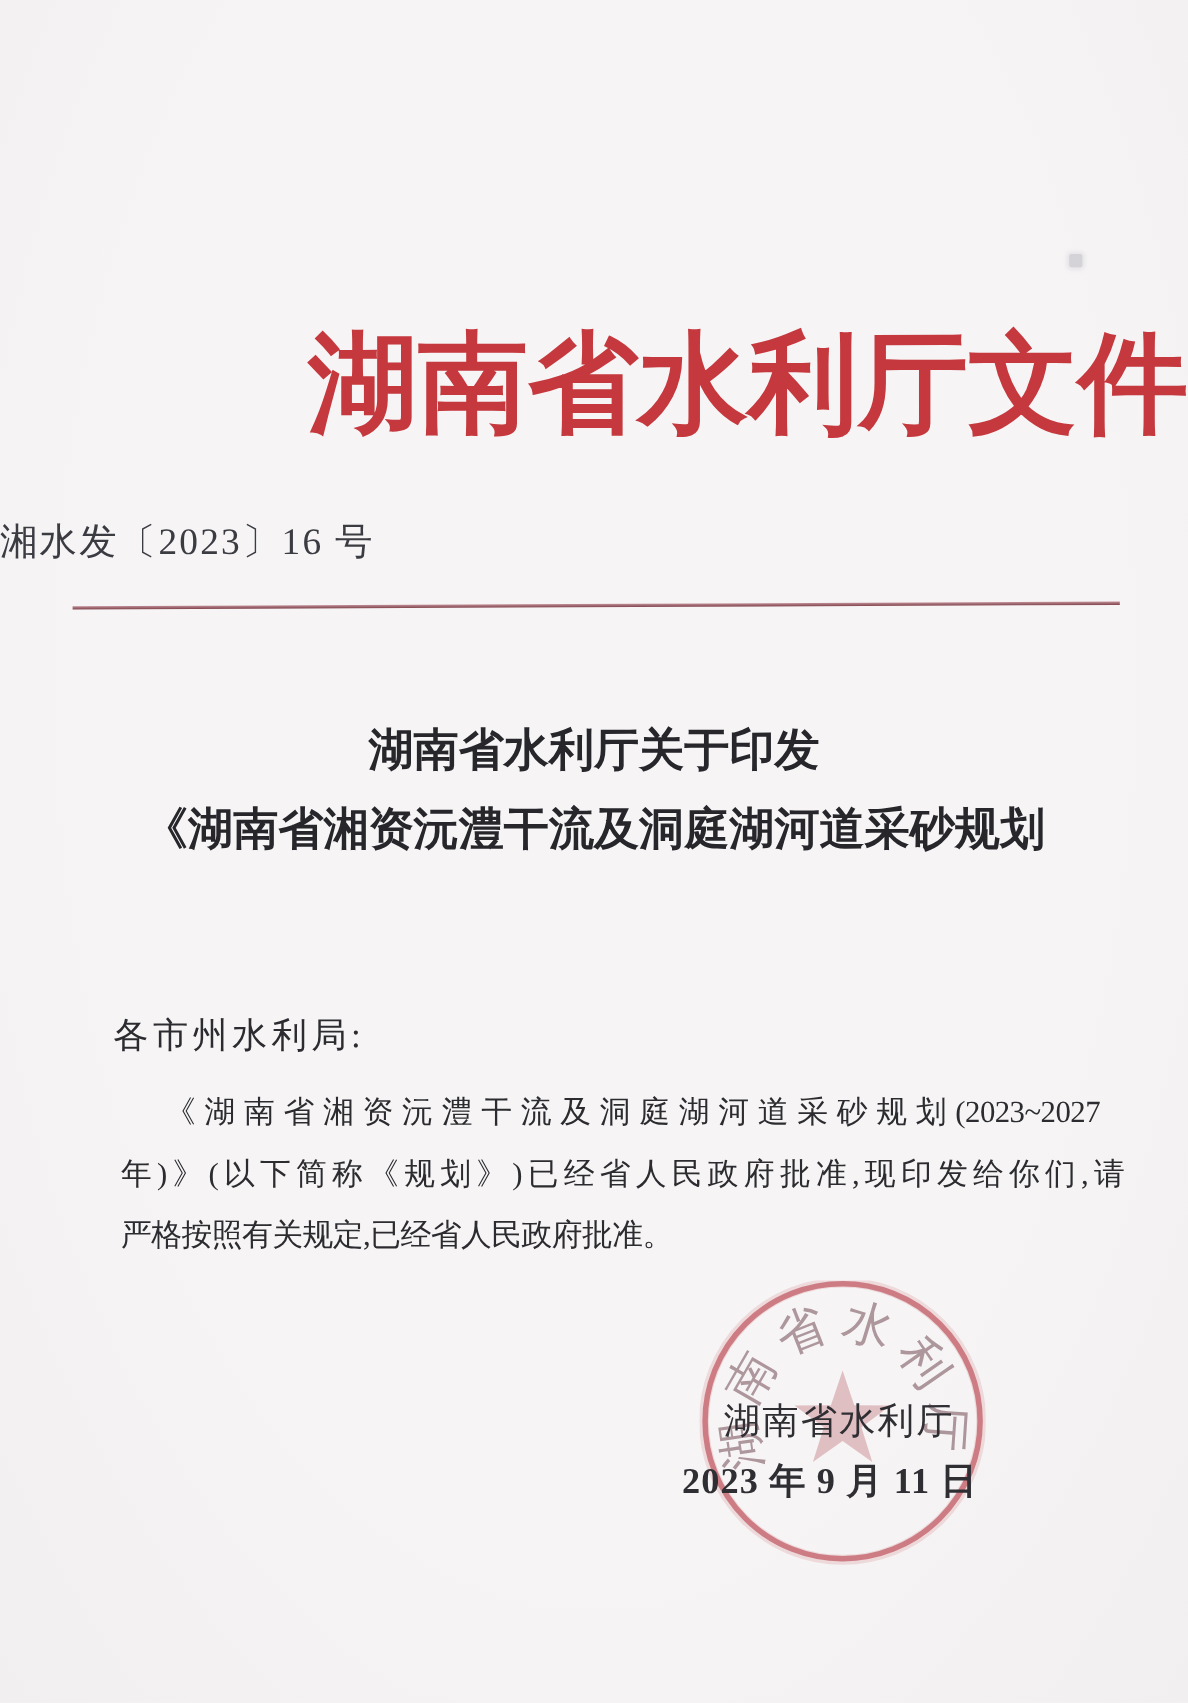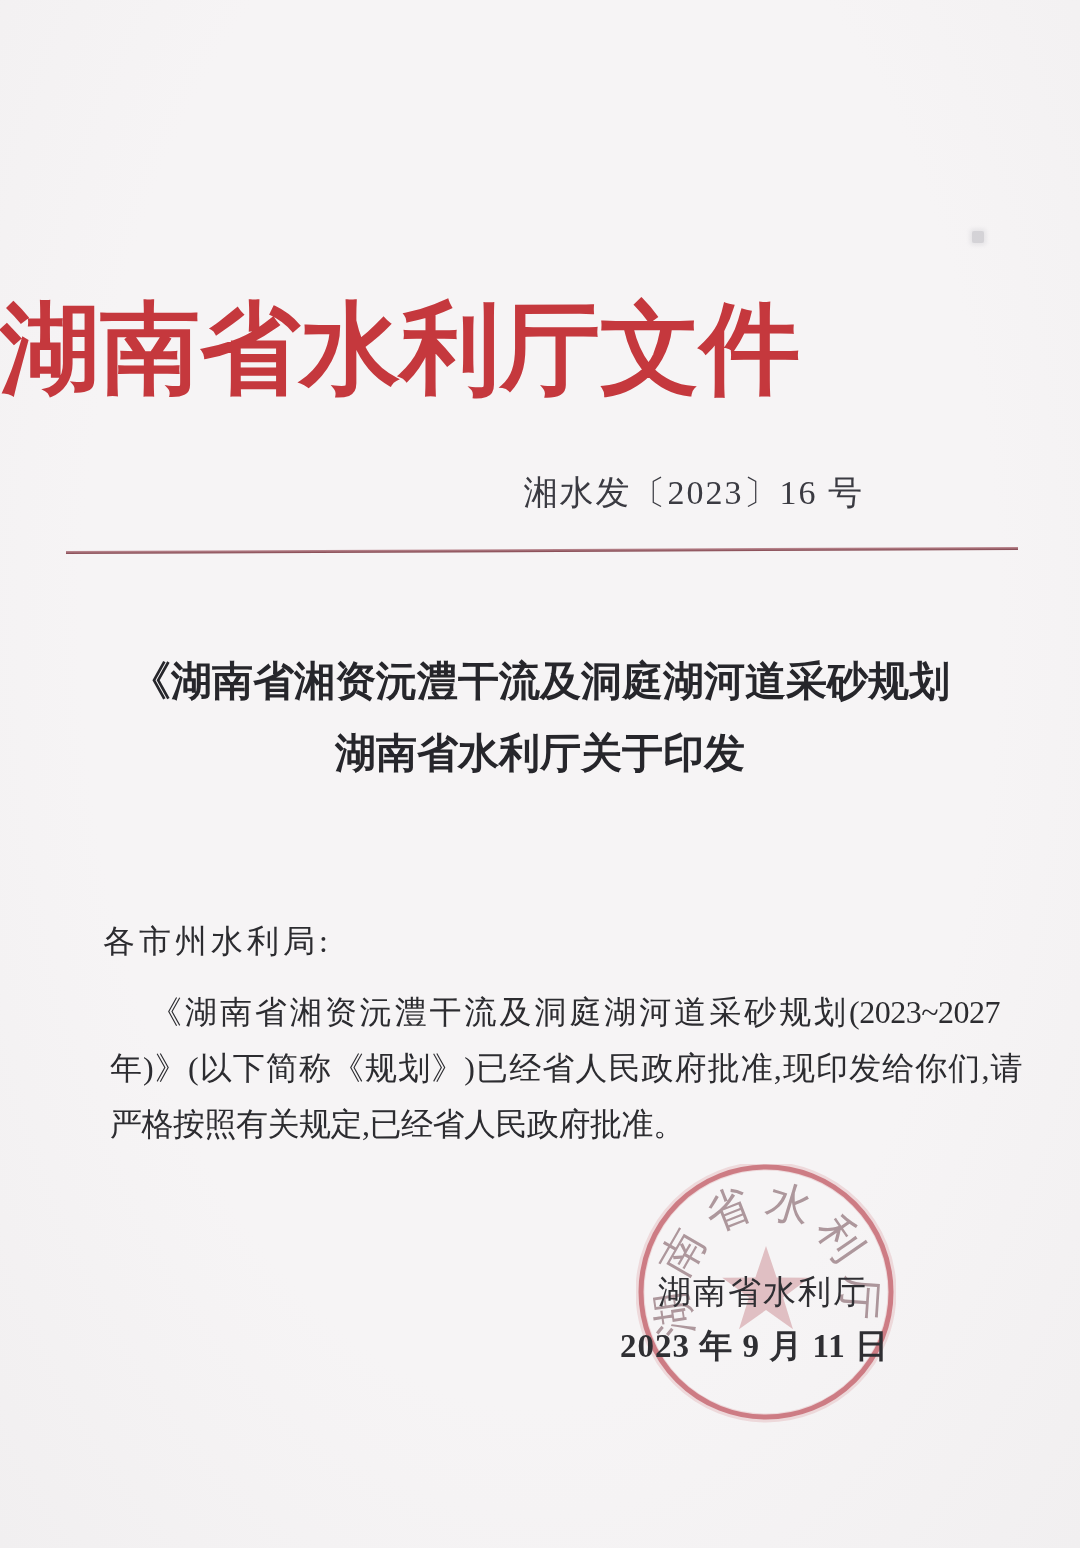--- a/index.html
+++ b/index.html
@@ -9,29 +9,29 @@
     font-family:"Liberation Serif","DejaVu Serif",serif;
     position:relative; overflow:hidden;
     color:#2c2c30;
   }
   .page {
     position:absolute; inset:0;
     background:radial-gradient(ellipse at 50% 40%, #f6f4f5 60%, #f1eff0 100%);
   }
   .header-title {
     position:absolute; top:283px; left:0; width:1080px;
-    text-align:left;
+    text-align:right;
     font-size:100px; font-weight:700;
     color:#c5383d;
     letter-spacing:0px;
     white-space:nowrap;
   }
   .doc-number {
     position:absolute; top:470px; left:0; width:864px;
-    text-align:right;
+    text-align:left;
     font-size:34px; color:#3b3b42;
     letter-spacing:2px;
     white-space:nowrap;
   }
   .red-line {
     position:absolute; top:549px; left:66px; width:952px; height:3px;
     background:linear-gradient(to bottom,#c08e96,#82454e);
     transform:rotate(-0.25deg);
   }
   .title-block {
@@ -40,21 +40,21 @@
     font-size:41px; font-weight:700; color:#26262b;
   }
   .title-line { line-height:72px; white-space:nowrap; }
   .salutation {
     position:absolute; top:920px; left:103px;
     font-size:32px; color:#2c2c30;
     letter-spacing:4px; white-space:nowrap;text-align:right;
   }
   .paragraph {
     position:absolute; top:984px; left:88px; width:912px;
-    font-size:32px; color:#2c2c30;
+    font-size:28px; color:#2c2c30;
     letter-spacing:-0.5px;
   }
   .para-line { height:56px; line-height:56px; white-space:nowrap;margin-left:22px; }
   .para-line.fill { text-align:justify; text-align-last:justify; }
   .para-line.indent { margin-left:62px; width:850px; }
   .para-line.full { width:912px; }
   .stamp {
     position:absolute; left:636px; top:1164px;
     width:260px; height:260px;
   }
@@ -80,22 +80,22 @@
 
 <div class="page">
 
   <div class="header-title">湖南省水利厅文件</div>
 
   <div class="doc-number">湘水发〔2023〕16 号</div>
 
   <div class="red-line"></div>
 
   <div class="title-block">
+    <div class="title-line">湖南省水利厅关于印发</div>
     <div class="title-line">《湖南省湘资沅澧干流及洞庭湖河道采砂规划</div>
-    <div class="title-line">湖南省水利厅关于印发</div>
   </div>
 
   <div class="salutation">各市州水利局:</div>
 
   <div class="paragraph">
     <div class="para-line indent fill">《湖南省湘资沅澧干流及洞庭湖河道采砂规划(2023~2027</div>
     <div class="para-line full fill">年)》(以下简称《规划》)已经省人民政府批准,现印发给你们,请</div>
     <div class="para-line">严格按照有关规定,已经省人民政府批准。</div>
   </div>
 

